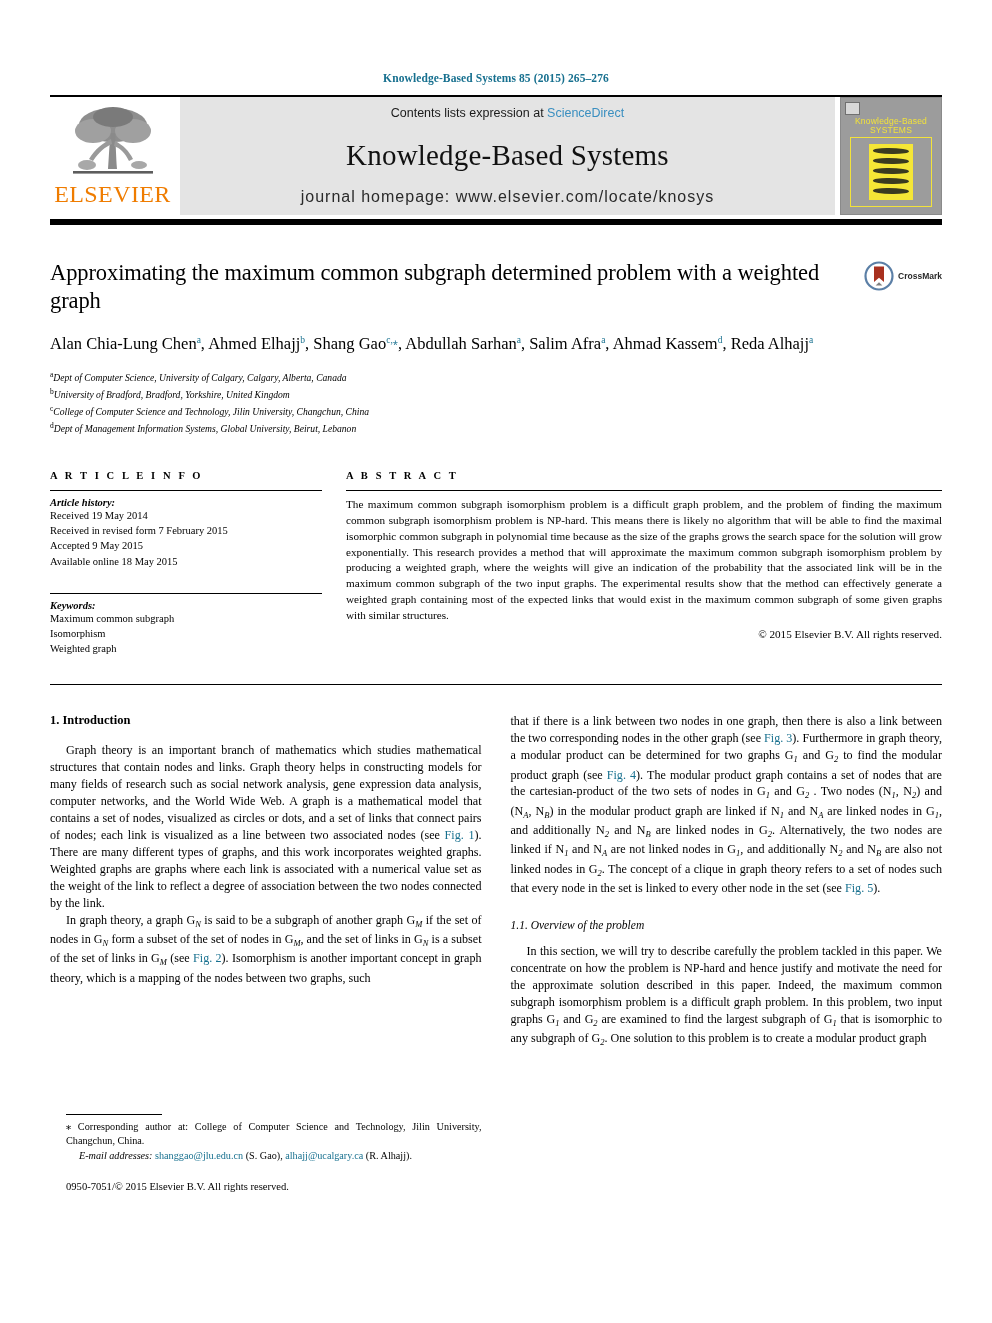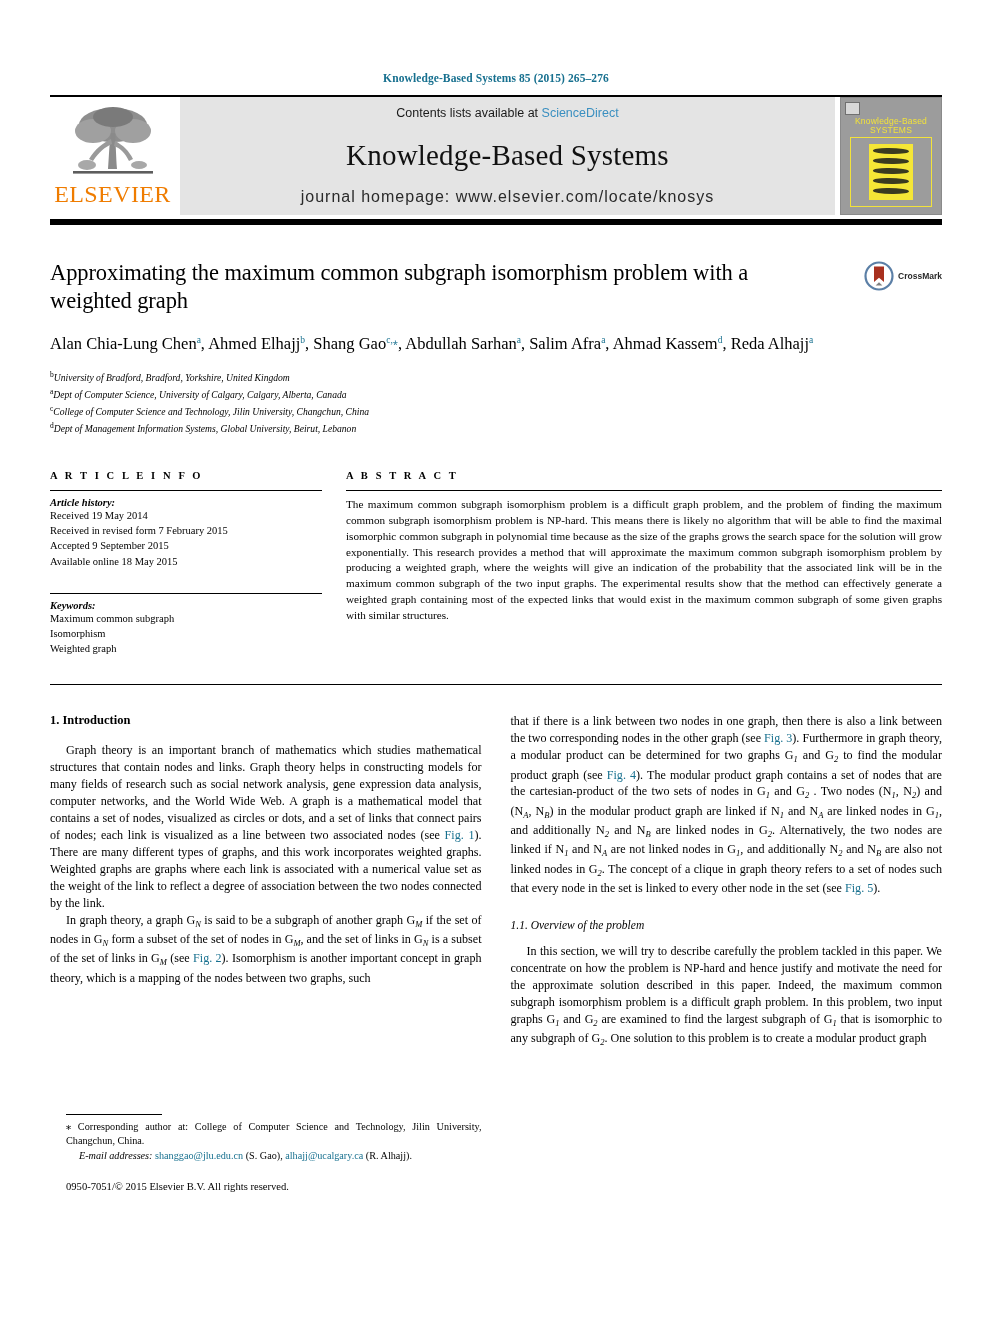--- a/index.html
+++ b/index.html
@@ -324,21 +324,21 @@
           <ellipse cx="20" cy="62" rx="9" ry="5" fill="#a8a8a8"></ellipse>
           <ellipse cx="72" cy="62" rx="8" ry="4" fill="#a8a8a8"></ellipse>
           <rect x="6" y="68" width="80" height="2.6" fill="#5d5d5d"></rect>
         </g>
       </svg>
       <div class="elsevier-word">ELSEVIER</div>
     </div>
 
     <div class="journal-band">
       <div class="contents-line">
-        <span>Contents lists available at </span><span class="sciencedirect">ScienceDirect</span>
+        <span>Contents lists expression at </span><span class="sciencedirect">ScienceDirect</span>
       </div>
       <div class="journal-title">Knowledge-Based Systems</div>
       <div class="homepage-line">journal homepage: www.elsevier.com/locate/knosys</div>
     </div>
 
     <div class="cover-thumb">
       <div class="cover-badge"></div>
       <div class="cover-title">Knowledge-Based</div>
       <div class="cover-title">SYSTEMS</div>
       <div class="cover-frame">
@@ -349,70 +349,71 @@
             <span style="top:34px;"></span>
           <span style="top:44px;"></span>
         </div>
       </div>
     </div>
   </div>
 
   <div class="black-rule"></div>
 
   <div class="title-block">
-    <h1 class="article-title">Approximating the maximum common subgraph isomorphism problem with a weighted graph</h1>
+    <h1 class="article-title">Approximating the maximum common subgraph determined problem with a weighted graph</h1>
 
     <div class="crossmark">
       <svg width="30" height="30" viewBox="0 0 30 30">
         <circle cx="15" cy="15" r="13.5" fill="#ffffff" stroke="#5b7fa6" stroke-width="2.2"></circle>
         <path d="M10 5.5 h10 v15.5 l-5 -4.2 l-5 4.2 Z" fill="#a8301f"></path>
         <path d="M11.6 24.4 l3.4 -3.2 l3.4 3.2 Z" fill="#7f7f7f"></path>
       </svg>
       <span class="crossmark-text">CrossMark</span>
     </div>
 
     <div class="authors">
       <span><span>Alan Chia-Lung Chen</span><span class="sup">a</span><span>, </span></span><span><span>Ahmed Elhajj</span><span class="sup">b</span><span>, </span></span><span><span>Shang Gao</span><span class="sup star">c,⁎</span><span>, </span></span><span><span>Abdullah Sarhan</span><span class="sup">a</span><span>, </span></span><span><span>Salim Afra</span><span class="sup">a</span><span>, </span></span><span><span>Ahmad Kassem</span><span class="sup">d</span><span>, </span></span><span><span>Reda Alhajj</span><span class="sup">a</span></span>
     </div>
 
     <div class="affiliations">
+      <div><span class="sup">a</span><span>Dept of Computer Science, University of Calgary, Calgary, Alberta, Canada</span></div>
       <div><span class="sup">b</span><span>University of Bradford, Bradford, Yorkshire, United Kingdom</span></div>
-      <div><span class="sup">a</span><span>Dept of Computer Science, University of Calgary, Calgary, Alberta, Canada</span></div>
       <div><span class="sup">c</span><span>College of Computer Science and Technology, Jilin University, Changchun, China</span></div>
       <div><span class="sup">d</span><span>Dept of Management Information Systems, Global University, Beirut, Lebanon</span></div>
     </div>
   </div>
 
   <div class="info-abstract">
 
     <div class="col-info">
       <div class="sec-head">A R T I C L E  I N F O</div>
       <div class="thin-rule"></div>
       <div class="history-label">Article history:</div>
       <div class="history-list">
         <div>Received 19 May 2014</div>
         <div>Received in revised form 7 February 2015</div>
-        <div>Accepted 9 September 2015</div>
+        <div>Accepted 9 May 2015</div>
         <div>Available online 18 May 2015</div>
       </div>
       <div class="kw-block">
         <div class="thin-rule"></div>
         <div class="keywords-label">Keywords:</div>
         <div class="keywords-list">
           <div>Maximum common subgraph</div>
           <div>Isomorphism</div>
           <div>Weighted graph</div>
         </div>
       </div>
     </div>
 
     <div class="col-abstract">
       <div class="sec-head">A B S T R A C T</div>
       <div class="thin-rule"></div>
       <p class="abstract-text">The maximum common subgraph isomorphism problem is a difficult graph problem, and the problem of finding the maximum common subgraph isomorphism problem is NP-hard. This means there is likely no algorithm that will be able to find the maximal isomorphic common subgraph in polynomial time because as the size of the graphs grows the search space for the solution will grow exponentially. This research provides a method that will approximate the maximum common subgraph isomorphism problem by producing a weighted graph, where the weights will give an indication of the probability that the associated link will be in the maximum common subgraph of the two input graphs. The experimental results show that the method can effectively generate a weighted graph containing most of the expected links that would exist in the maximum common subgraph of some given graphs with similar structures.</p>
+      <div class="abstract-copyright">© 2015 Elsevier B.V. All rights reserved.</div>
     </div>
   </div>
 
   <div class="body-rule"></div>
 
   <div class="body-cols">
 
     <div class="body-col" style="padding-bottom:208px;">
       <h2 class="section-title">1. Introduction</h2>
 

